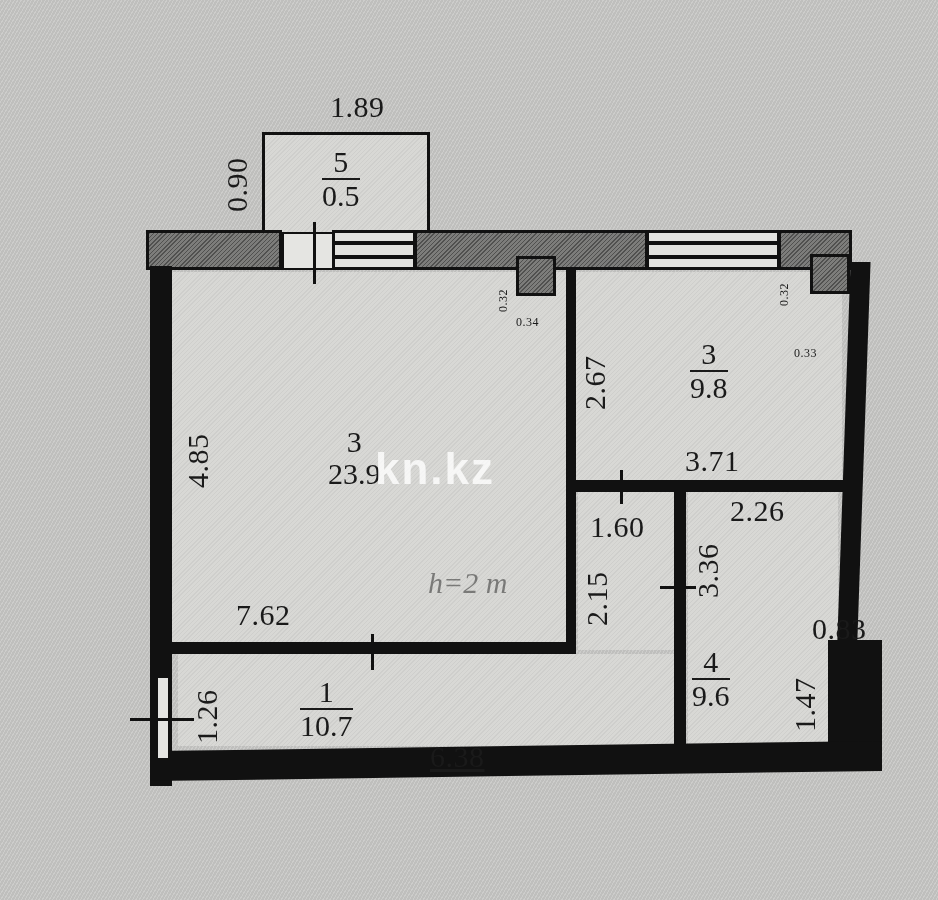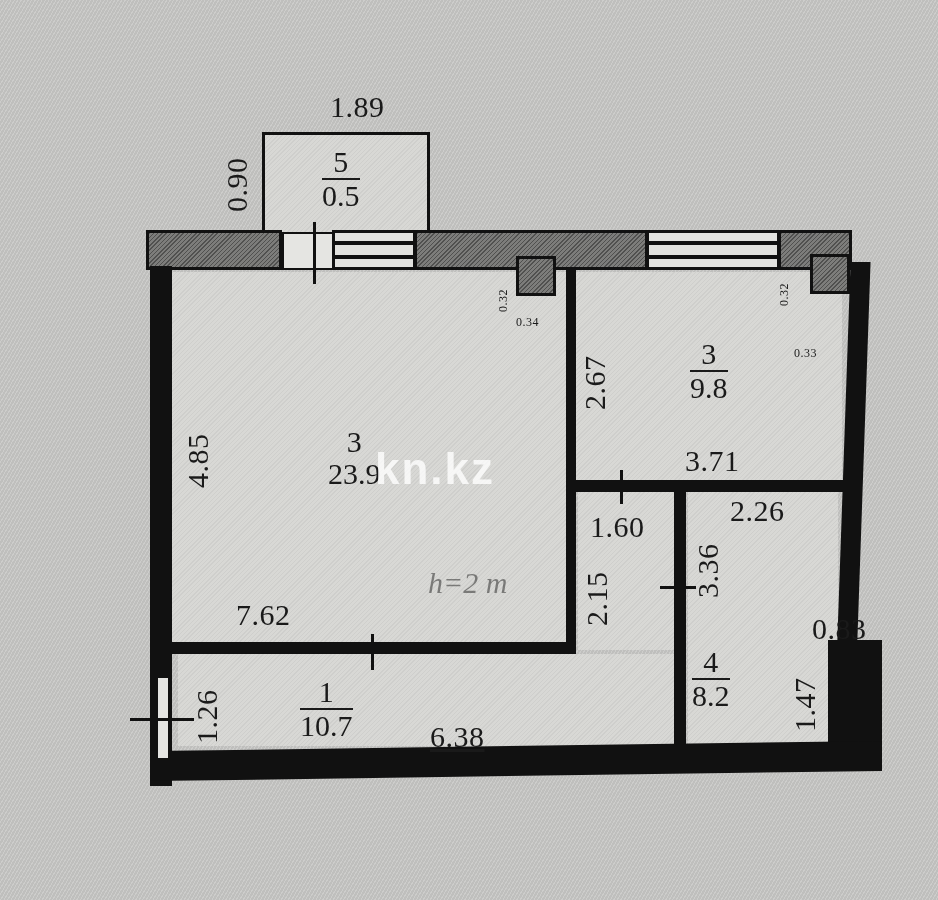--- a/index.html
+++ b/index.html
@@ -112,24 +112,24 @@
 
   <div class="label" style="left:590px;top:512px;">1.60</div>
   <div class="label vert" style="left:582px;top:626px;">2.15</div>
 
   <div class="label" style="left:730px;top:496px;">2.26</div>
   <div class="label vert" style="left:693px;top:598px;">3.36</div>
   <div class="label" style="left:780px;top:614px;margin-left:32px;">0.83</div>
   <div class="label vert" style="left:790px;top:732px;">1.47</div>
   <div class="roomlabel" style="left:692px;top:646px;">
     <span class="num">4</span>
-    <span class="area">8.2</span>
+    <span class="area">9.6</span>
   </div>
 
   <div class="roomlabel" style="left:300px;top:676px;">
     <span class="num">1</span>
     <span class="area">10.7</span>
   </div>
   <div class="label vert" style="left:192px;top:744px;">1.26</div>
-  <div class="label" style="left:430px;top:722px;text-decoration:underline;">6.38</div>
+  <div class="label" style="left:430px;top:742px;text-decoration:underline;">6.38</div>
 
   <div class="watermark">kn.kz</div>
 </div>
 
 </body></html>

